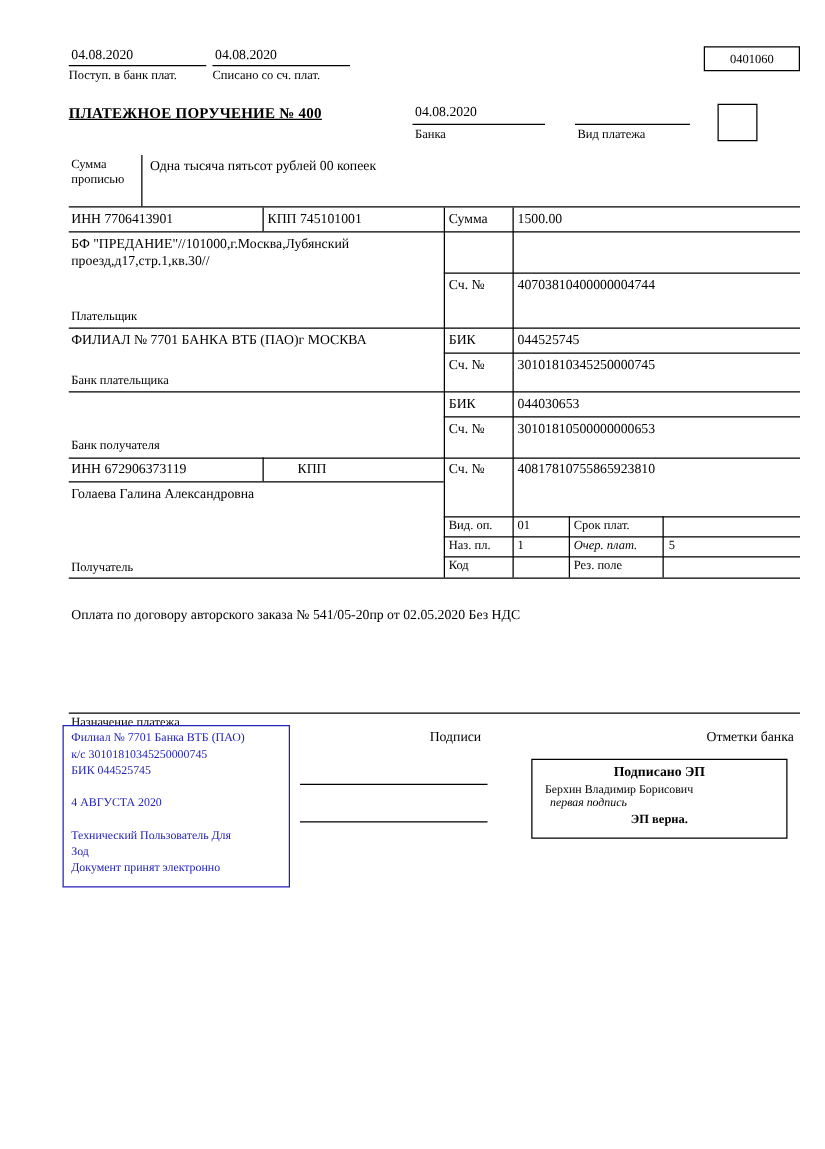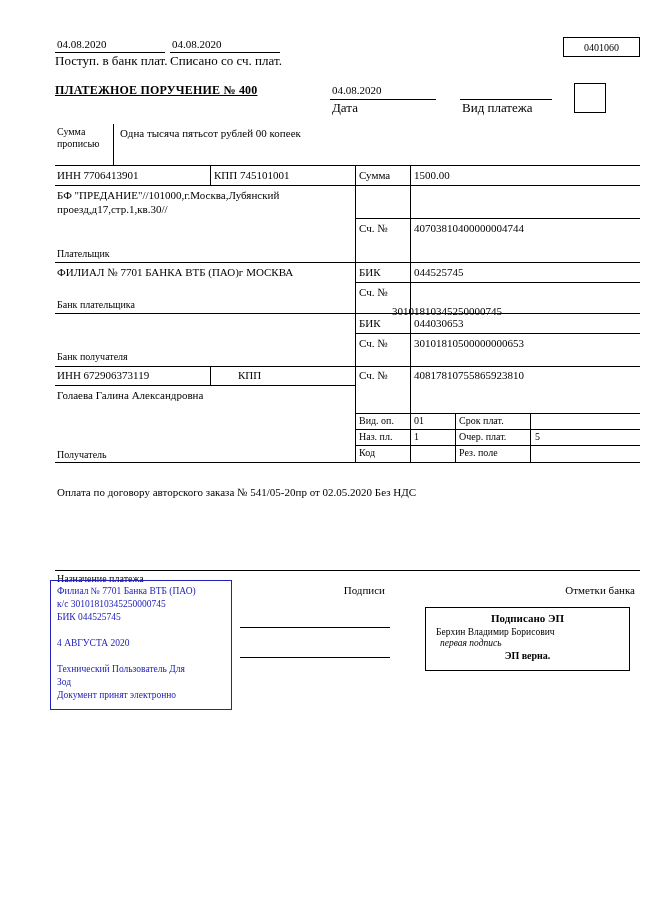--- a/index.html
+++ b/index.html
@@ -3,21 +3,21 @@
 <meta charset="utf-8">
 <style>
   html,body{margin:0;padding:0;background:#fff;}
   .page{
     position:relative;width:660px;height:919px;background:#ffffff;
     font-family:"Liberation Serif","DejaVu Serif",serif;color:#000;
     overflow:hidden;
   }
   .t{position:absolute;font-size:11px;line-height:13px;white-space:nowrap;}
   .wrap{white-space:normal;line-height:14px;}
-  .small{font-size:13px;line-height:9px;}
+  .small{font-size:10px;line-height:9px;}
   .label{font-size:10px;line-height:12px;}
   .title{font-size:12px;font-weight:bold;letter-spacing:.2px;text-decoration:underline;}
   .hline{position:absolute;height:0;border-top:1px solid #000;}
   .vline{position:absolute;width:0;border-left:1px solid #000;}
   .box{position:absolute;border:1px solid #000;box-sizing:border-box;}
   .code-box{font-size:10px;text-align:center;line-height:19px;}
   .blue-stamp{
     position:absolute;left:50px;top:580px;width:182px;height:130px;
     border:1px solid #2222bb;box-sizing:border-box;color:#2222bb;
     font-size:9.5px;padding:4px 6px;
@@ -45,21 +45,21 @@
   <div class="t" style="left:172px;top:38px;">04.08.2020</div>
   <div class="hline" style="left:170px;top:52px;width:110px;"></div>
   <div class="t small" style="left:170px;top:56px;">Списано со сч. плат.</div>
 
   <div class="box code-box" style="left:563px;top:37px;width:77px;height:20px;">0401060</div>
 
   <div class="t title" style="left:55px;top:84px;">ПЛАТЕЖНОЕ ПОРУЧЕНИЕ № 400</div>
   <div class="t" style="left:332px;top:84px;">04.08.2020</div>
   <div class="hline" style="left:330px;top:99px;width:106px;"></div>
   <div class="hline" style="left:460px;top:99px;width:92px;"></div>
-  <div class="t small" style="left:332px;top:103px;">Дата</div>
+  <div class="t small" style="left:332px;top:103px;">Банка</div>
   <div class="t small" style="left:462px;top:103px;">Вид платежа</div>
   <div class="box" style="left:574px;top:83px;width:32px;height:30px;"></div>
 
   <div class="t label wrap" style="left:57px;top:126px;width:52px;">Сумма прописью</div>
   <div class="vline" style="left:113px;top:124px;height:41px;"></div>
   <div class="t" style="left:120px;top:127px;">Одна тысяча пятьсот рублей 00 копеек</div>
   <div class="hline" style="left:55px;top:165px;width:585px;"></div>
 
   <div class="t" style="left:57px;top:169px;">ИНН 7706413901</div>
   <div class="t" style="left:214px;top:169px;">КПП 745101001</div>
@@ -76,21 +76,21 @@
   <div class="t" style="left:359px;top:222px;">Сч. №</div>
   <div class="t" style="left:414px;top:222px;">40703810400000004744</div>
   <div class="t label" style="left:57px;top:248px;">Плательщик</div>
   <div class="hline" style="left:55px;top:262px;width:585px;"></div>
 
   <div class="t" style="left:57px;top:266px;">ФИЛИАЛ № 7701 БАНКА ВТБ (ПАО)г МОСКВА</div>
   <div class="t" style="left:359px;top:266px;">БИК</div>
   <div class="t" style="left:414px;top:266px;">044525745</div>
   <div class="hline" style="left:355px;top:282px;width:285px;"></div>
   <div class="t" style="left:359px;top:286px;">Сч. №</div>
-  <div class="t" style="left:392px;top:286px;margin-top:19px;">30101810345250000745</div>
+  <div class="t" style="left:414px;top:286px;">30101810345250000745</div>
   <div class="t label" style="left:57px;top:299px;">Банк плательщика</div>
   <div class="hline" style="left:55px;top:313px;width:585px;"></div>
 
   <div class="t" style="left:359px;top:317px;">БИК</div>
   <div class="t" style="left:414px;top:317px;">044030653</div>
   <div class="hline" style="left:355px;top:333px;width:285px;"></div>
   <div class="t" style="left:359px;top:337px;">Сч. №</div>
   <div class="t" style="left:414px;top:337px;">30101810500000000653</div>
   <div class="t label" style="left:57px;top:351px;">Банк получателя</div>
   <div class="hline" style="left:55px;top:366px;width:585px;"></div>
@@ -108,21 +108,21 @@
   <div class="hline" style="left:355px;top:445px;width:285px;"></div>
   <div class="vline" style="left:455px;top:413px;height:49px;"></div>
   <div class="vline" style="left:530px;top:413px;height:49px;"></div>
 
   <div class="t label" style="left:359px;top:415px;">Вид. оп.</div>
   <div class="t label" style="left:414px;top:415px;">01</div>
   <div class="t label" style="left:459px;top:415px;">Срок плат.</div>
 
   <div class="t label" style="left:359px;top:431px;">Наз. пл.</div>
   <div class="t label" style="left:414px;top:431px;">1</div>
-  <div class="t label" style="left:459px;top:431px;">Очер. плат.</div>
+  <div class="t label" style="left:459px;top:431px;font-style:italic;">Очер. плат.</div>
   <div class="t label" style="left:535px;top:431px;">5</div>
 
   <div class="t label" style="left:359px;top:447px;">Код</div>
   <div class="t label" style="left:459px;top:447px;">Рез. поле</div>
 
   <div class="t label" style="left:57px;top:449px;">Получатель</div>
   <div class="hline" style="left:55px;top:462px;width:585px;"></div>
 
   <div class="t" style="left:57px;top:486px;">Оплата по договору авторского заказа № 541/05-20пр от 02.05.2020 Без НДС</div>
   <div class="hline" style="left:55px;top:570px;width:585px;"></div>

